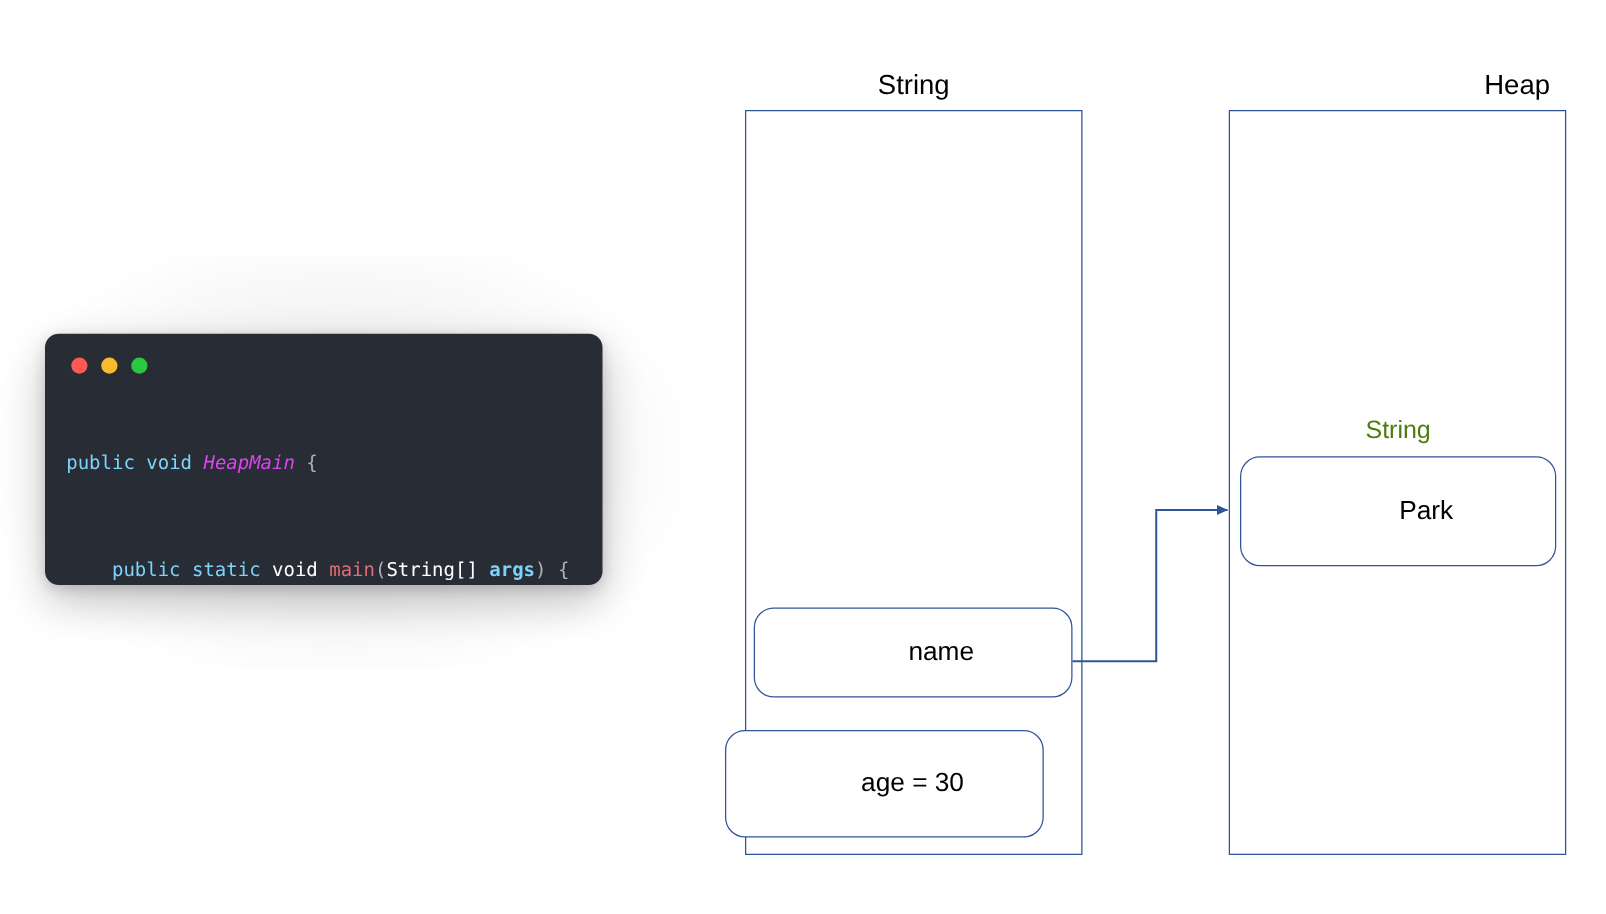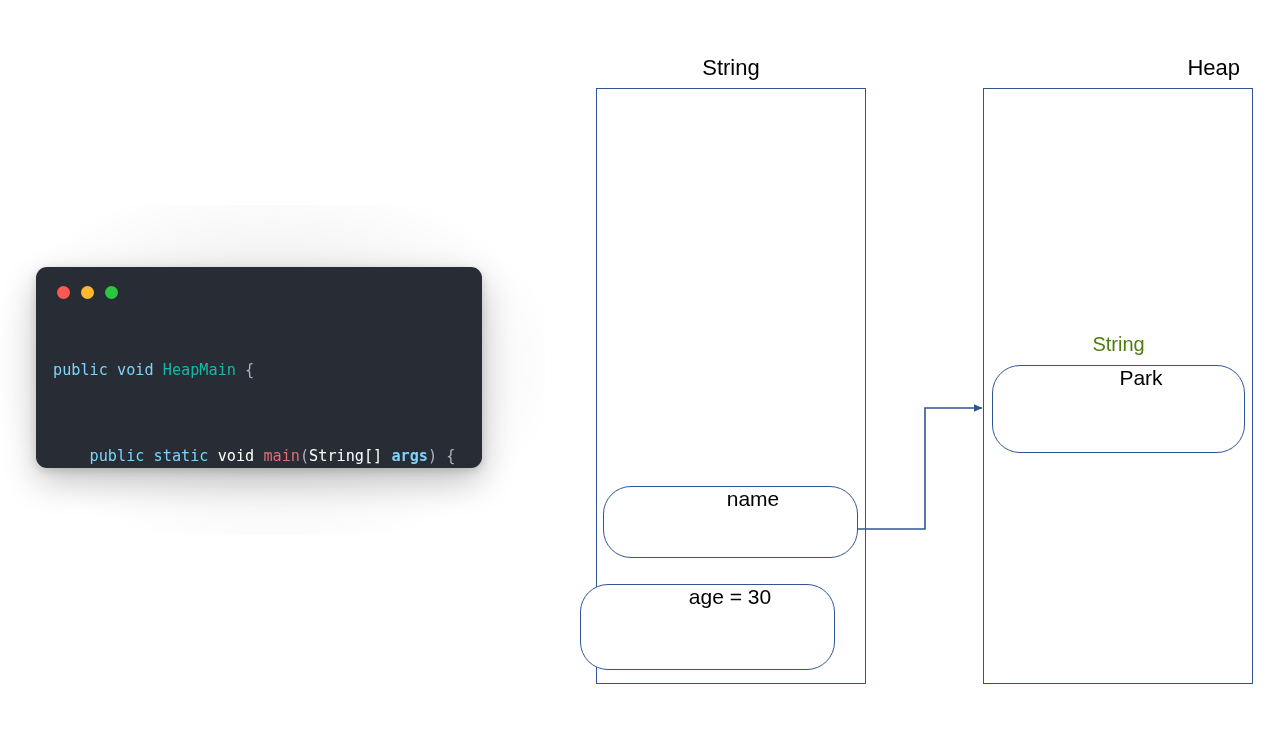--- a/index.html
+++ b/index.html
@@ -66,21 +66,21 @@
     right: 0;
     font-family: "DejaVu Sans Mono", "Liberation Mono", monospace;
     font-size: 15.2px;
     line-height: 21.5px;
     white-space: pre;
     color: #abb2bf;
     letter-spacing: 0px;
   }
   .code .line { display: block; height: 21.5px; }
   .tok-kw   { color: #7dd3fc; }
-  .tok-type { color: #14b8a6; }
+  .tok-type { color: #d946ef; font-style: italic; }
   .tok-fn   { color: #e06c75; }
   .tok-var  { color: #7dd3fc; font-weight: bold; }
   .tok-pl   { color: #ffffff; }
   .tok-punc { color: #abb2bf; }
   .region-title {
     position: absolute;
     font-size: 22px;
     color: #000000;
     text-align: center;
     font-family: "Liberation Sans", sans-serif;
@@ -93,25 +93,25 @@
     border: 1.6px solid #2f5597;
     background: #ffffff;
     box-sizing: border-box;
   }
   .region-box.stack { left: 596px; top: 88px;  width: 270px; height: 596px; }
   .region-box.heap  { left: 983px; top: 88px;  width: 270px; height: 596px; }
 
   .slot {
     position: absolute;
     border: 1.4px solid #2f5597;
-    border-radius: 28px;
+    border-radius: 16px;
     background: #ffffff;
     box-sizing: border-box;
     display: flex;
-    align-items: flex-start;
+    align-items: center;
     justify-content: center;
     font-size: 21px;
     color: #000000;
     padding-left: 45px;
   }
   .slot.name  { left: 603px;  top: 486px; width: 255px; height: 72px; }
   .slot.age   { left: 580px;  top: 584px; width: 255px; height: 86px; }
   .slot.park  { left: 992px;  top: 365px; width: 253px; height: 88px; }
 
   .obj-label {

